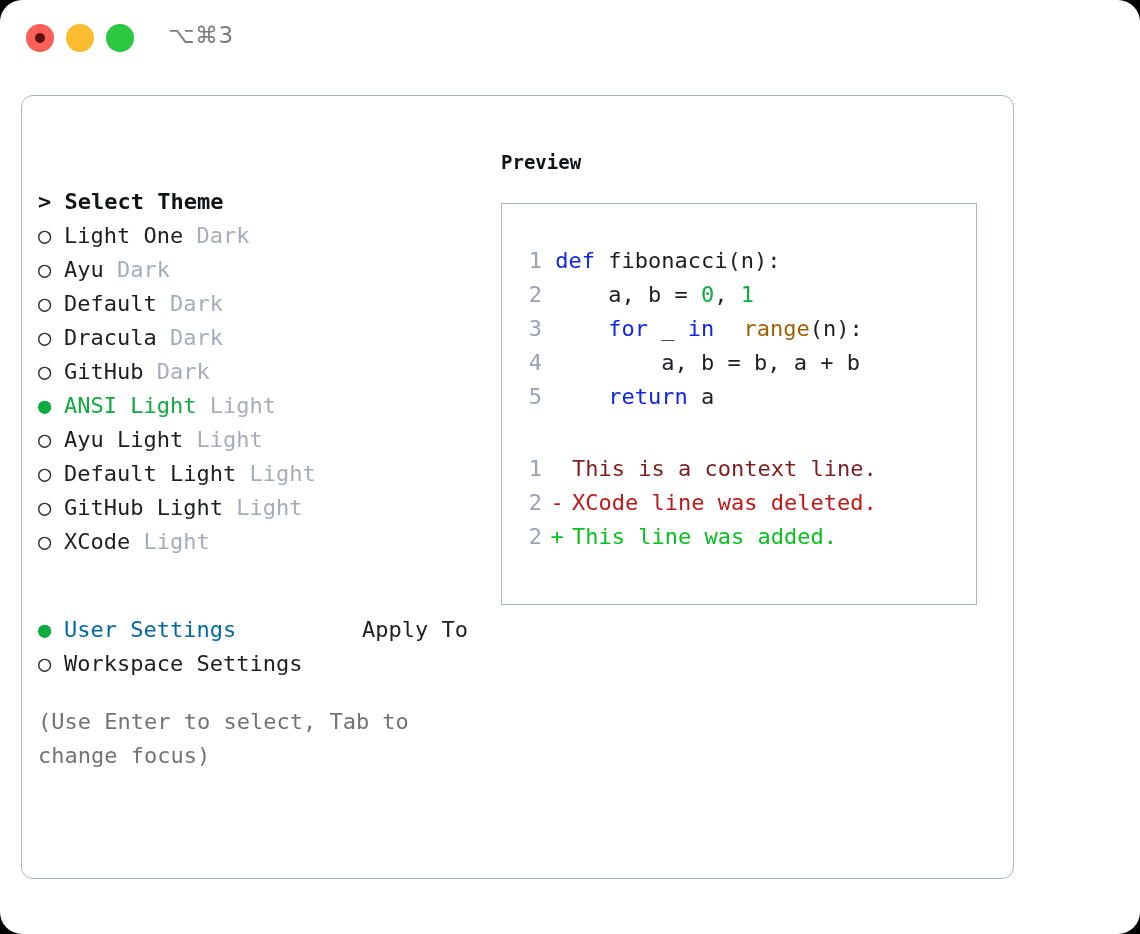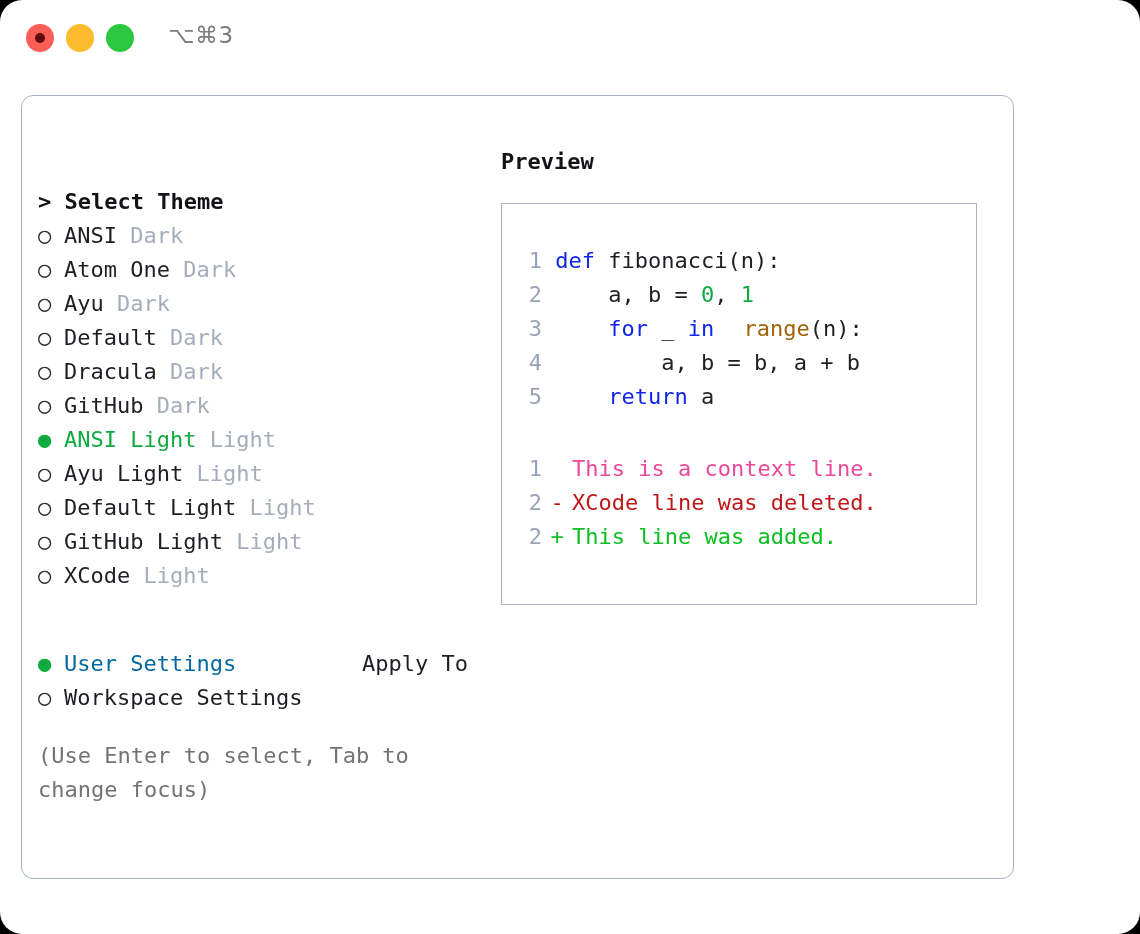--- a/index.html
+++ b/index.html
@@ -123,21 +123,21 @@
   }
 
   
   #right-col {
     position: absolute;
     left: 479px;
     top: 49px;
     width: 490px;
   }
   #preview-title {
-    font-size: 22px;
+    font-size: 19px;
     font-weight: bold;
     color: #111317;
     line-height: 34px;
     white-space: pre;
   }
   #preview-box {
     margin-top: 24px;
     width: 476px;
     height: 402px;
     border: 1.6px solid #a9b3c4;
@@ -173,43 +173,42 @@
     left: 12px;
     top: 248px;
     right: 8px;
   }
   .diff-marker {
     display: inline-block;
     width: 30px;
     text-align: center;
     white-space: pre;
   }
-  .diff-ctx  { color: #ec4899; }
+  .diff-ctx  { color: #7f1d1d; }
   .diff-del  { color: #c01818; }
   .diff-add  { color: #09c020; }
 </style>
 </head>
 <body>
 
 <div id="window">
 
   <div id="titlebar">
     <div class="traffic close"></div>
     <div class="traffic min"></div>
     <div class="traffic max"></div>
     <div id="window-title">⌥⌘3</div>
   </div>
 
   <div id="panel">
 
     <div id="left-col">
       <div class="row section-head">&gt; Select Theme</div>
       <div id="theme-list">
-          <div class="row"><span class="bullet off">○ </span><span class="theme-name">ANSI</span><span> </span><span class="theme-tag">Dark</span></div>
-          <div class="row"><span class="bullet off">○ </span><span class="theme-name">Atom One</span><span> </span><span class="theme-tag">Dark</span></div>
+          <div class="row"><span class="bullet off">○ </span><span class="theme-name">Light One</span><span> </span><span class="theme-tag">Dark</span></div>
           <div class="row"><span class="bullet off">○ </span><span class="theme-name">Ayu</span><span> </span><span class="theme-tag">Dark</span></div>
           <div class="row"><span class="bullet off">○ </span><span class="theme-name">Default</span><span> </span><span class="theme-tag">Dark</span></div>
           <div class="row"><span class="bullet off">○ </span><span class="theme-name">Dracula</span><span> </span><span class="theme-tag">Dark</span></div>
           <div class="row"><span class="bullet off">○ </span><span class="theme-name">GitHub</span><span> </span><span class="theme-tag">Dark</span></div>
           <div class="row"><span class="bullet on">● </span><span class="theme-name selected">ANSI Light</span><span> </span><span class="theme-tag">Light</span></div>
           <div class="row"><span class="bullet off">○ </span><span class="theme-name">Ayu Light</span><span> </span><span class="theme-tag">Light</span></div>
           <div class="row"><span class="bullet off">○ </span><span class="theme-name">Default Light</span><span> </span><span class="theme-tag">Light</span></div>
           <div class="row"><span class="bullet off">○ </span><span class="theme-name">GitHub Light</span><span> </span><span class="theme-tag">Light</span></div>
           <div class="row"><span class="bullet off">○ </span><span class="theme-name">XCode</span><span> </span><span class="theme-tag">Light</span></div>
         </div>

